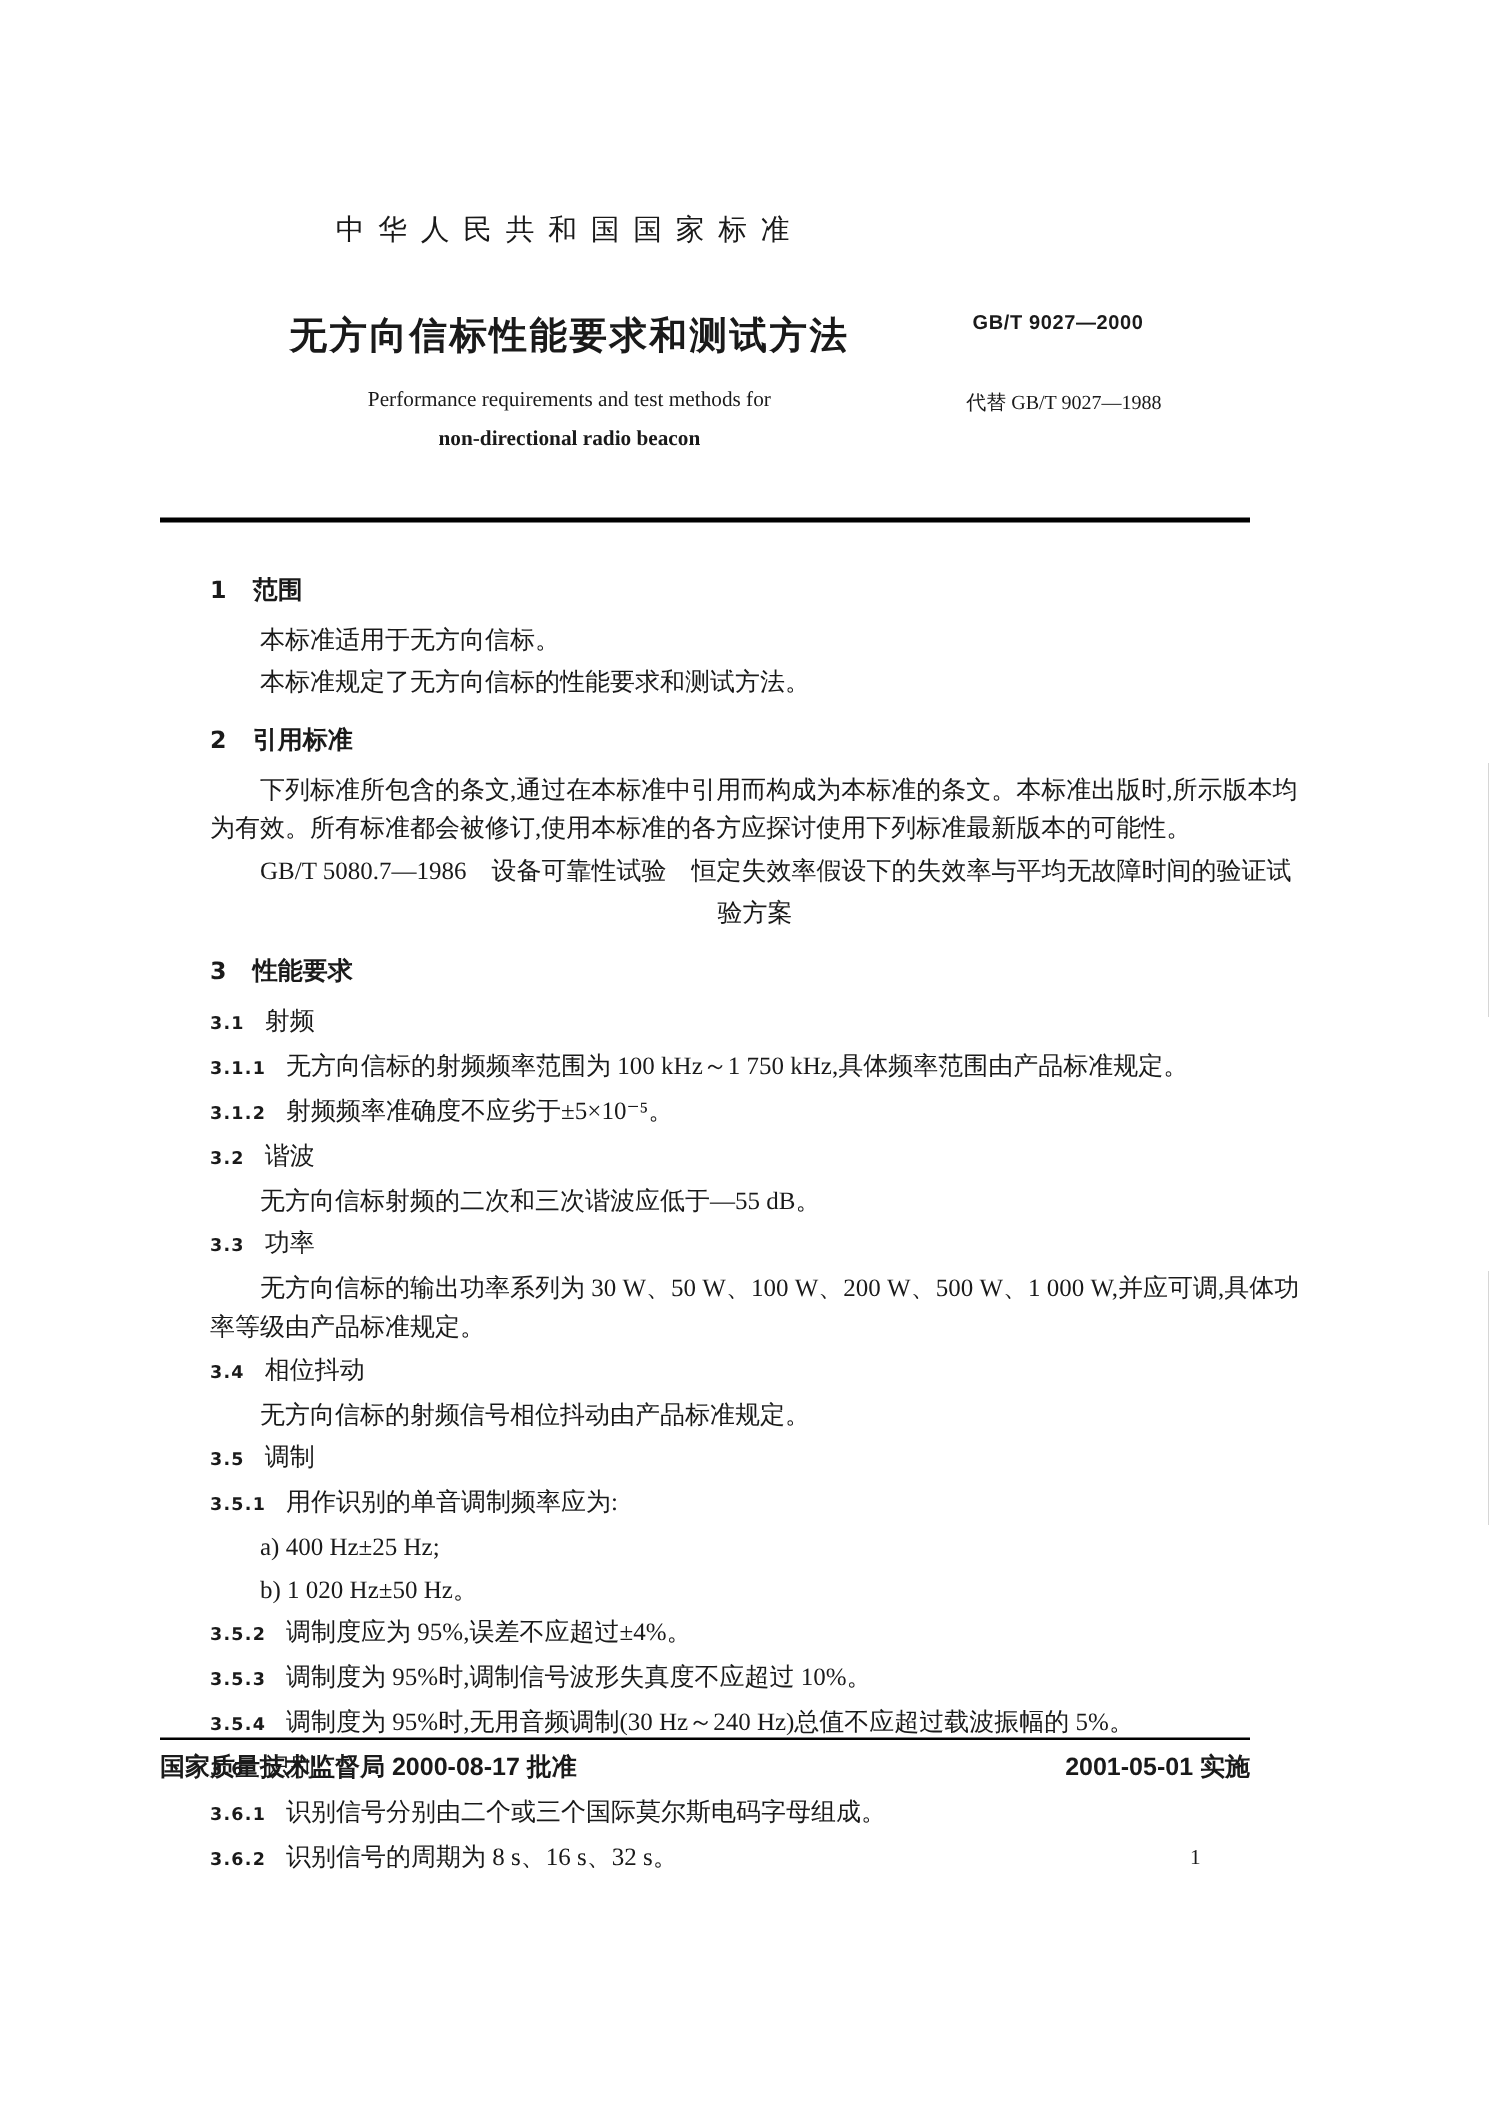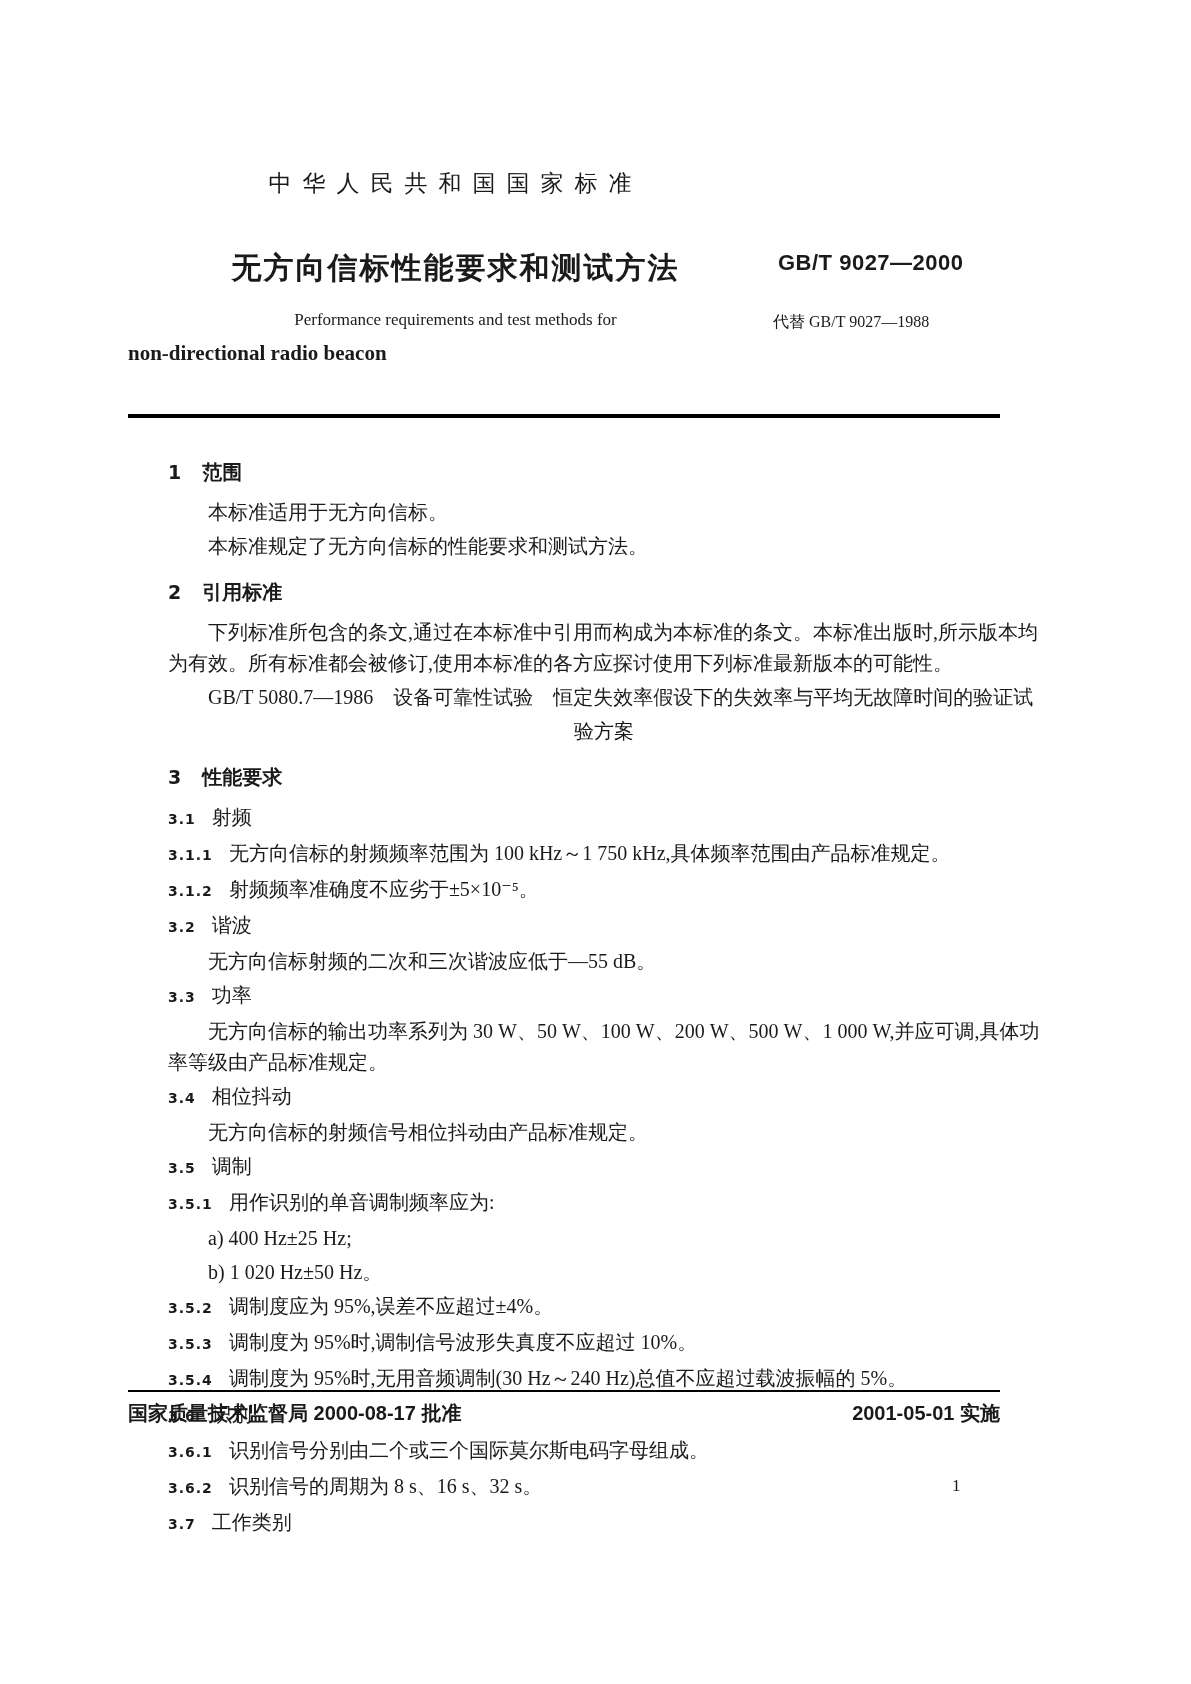--- a/index.html
+++ b/index.html
@@ -28,26 +28,26 @@
     font-family:"Liberation Sans","DejaVu Sans",sans-serif;
     font-weight:bold; font-size:30px; letter-spacing:2px;
     white-space:nowrap;
   }
   .title-en1 {
     position:absolute; top:310px; left:128px; width:655px;
     text-align:center; font-weight:normal; font-size:17px;
   }
   .title-en2 {
     position:absolute; top:341px; left:128px; width:655px;
-    font-weight:bold; font-size:21px;
+    text-align:center; font-weight:bold; font-size:17px;
   }
   .std-code {
     position:absolute; top:250px; left:778px;
     font-family:"Liberation Sans","DejaVu Sans",sans-serif;
-    font-weight:bold; font-size:22px; letter-spacing:0.5px;
+    font-weight:bold; font-size:16px; letter-spacing:0.5px;
   }
   .supersedes {
     position:absolute; top:312px; left:773px;
     font-size:16px;
   }
   .rule-thick {
     position:absolute; top:414px; left:128px; width:872px; height:4px;
     background:#000;
   }
 
@@ -130,21 +130,20 @@
       <div class="blk clause"><span class="num">3.5</span><span class="txt">调制</span></div>
       <div class="blk clause"><span class="num">3.5.1</span><span class="txt">用作识别的单音调制频率应为:</span></div>
       <div class="blk list">a) 400 Hz±25 Hz;</div>
       <div class="blk list">b) 1 020 Hz±50 Hz。</div>
       <div class="blk clause"><span class="num">3.5.2</span><span class="txt">调制度应为 95%,误差不应超过±4%。</span></div>
       <div class="blk clause"><span class="num">3.5.3</span><span class="txt">调制度为 95%时,调制信号波形失真度不应超过 10%。</span></div>
       <div class="blk clause"><span class="num">3.5.4</span><span class="txt">调制度为 95%时,无用音频调制(30 Hz～240 Hz)总值不应超过载波振幅的 5%。</span></div>
       <div class="blk clause"><span class="num">3.6</span><span class="txt">识别</span></div>
       <div class="blk clause"><span class="num">3.6.1</span><span class="txt">识别信号分别由二个或三个国际莫尔斯电码字母组成。</span></div>
       <div class="blk clause"><span class="num">3.6.2</span><span class="txt">识别信号的周期为 8 s、16 s、32 s。</span></div>
-      <div class="blk clause"><span class="num">3.7</span><span class="txt">工作类别</span></div>
     </div>
 
   <div class="footer-rule"></div>
 
   <div class="footer-row">
     <span>国家质量技术监督局 2000-08-17 批准</span>
     <span>2001-05-01 实施</span>
   </div>
 
   <div class="page-number">1</div>

